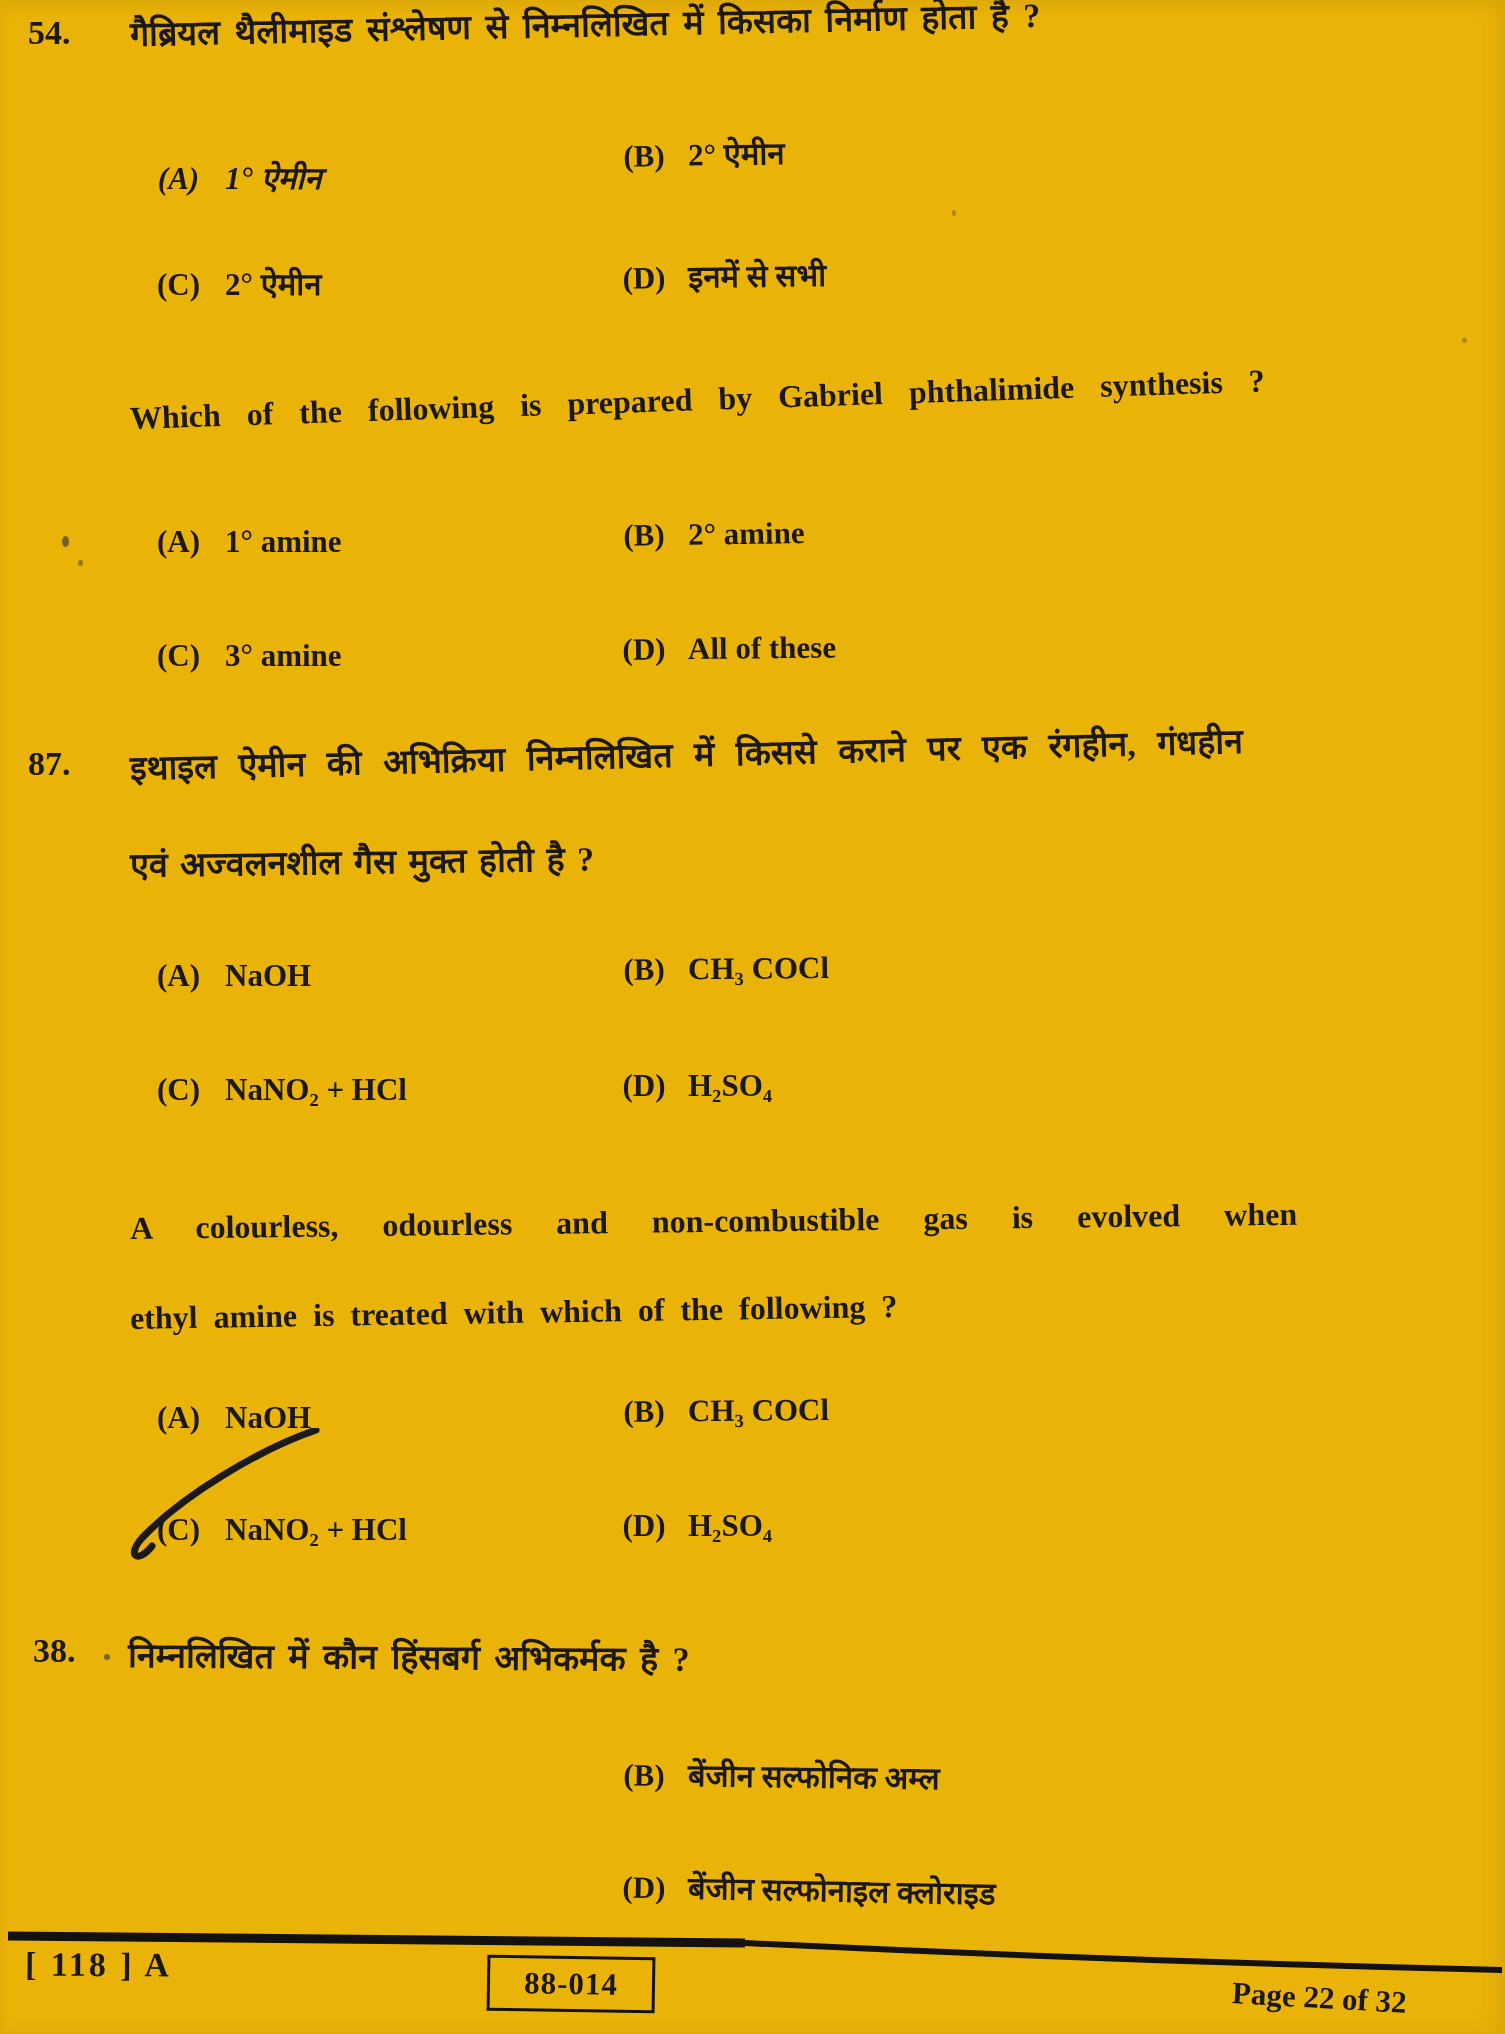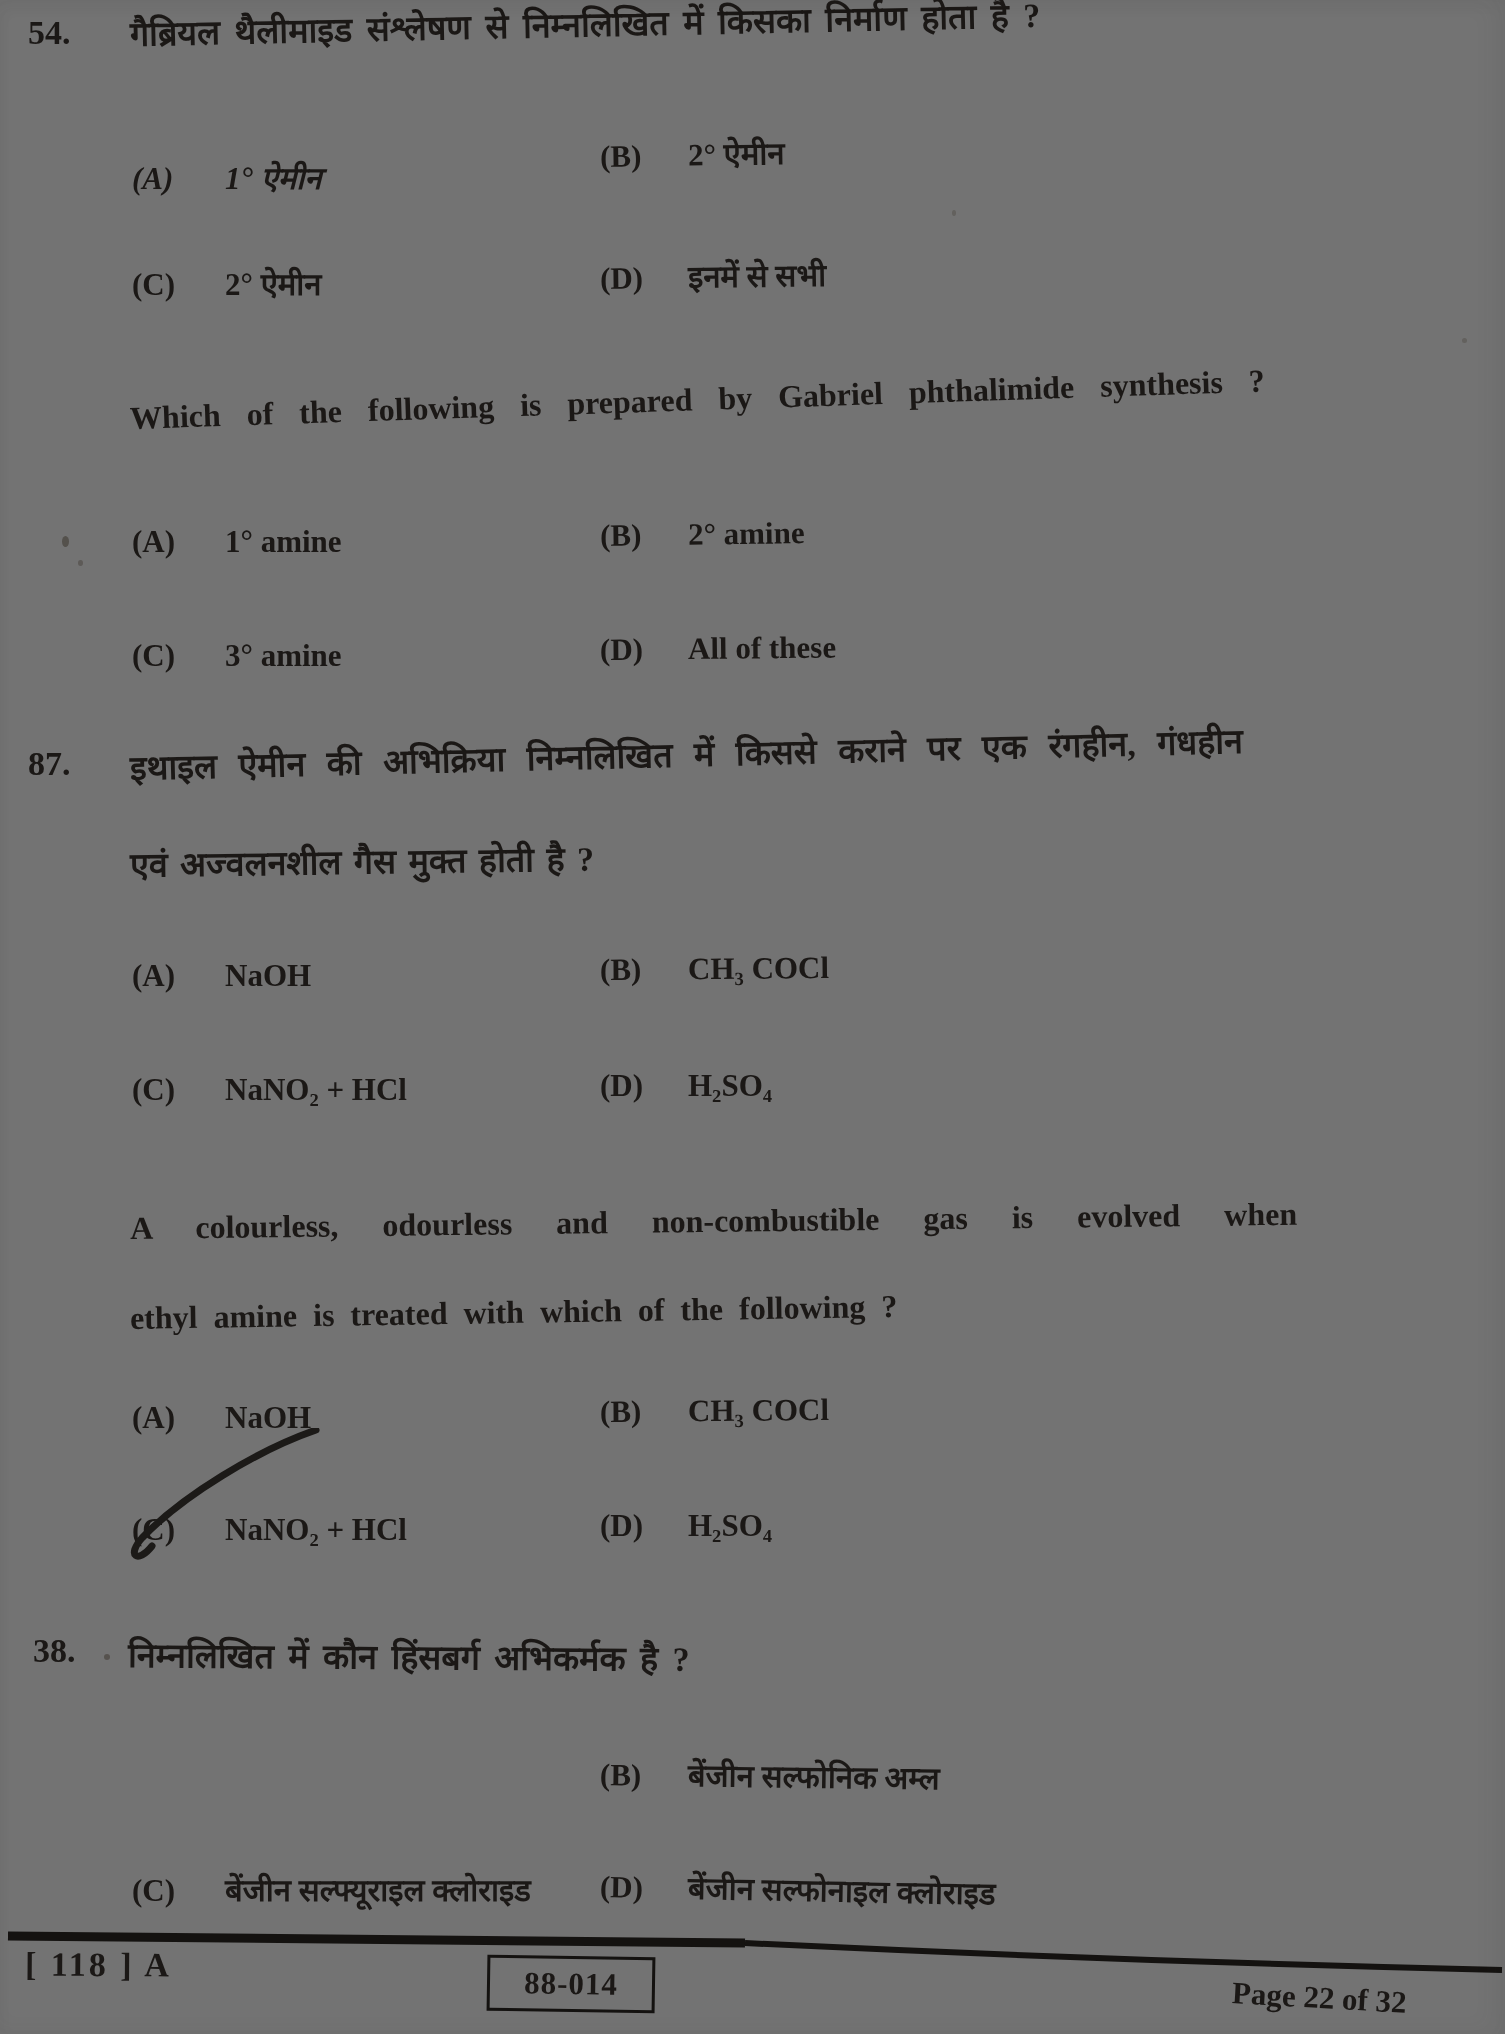--- a/index.html
+++ b/index.html
@@ -1,20 +1,21 @@
 <!DOCTYPE html>
 <html><head>
 <meta charset="utf-8">
 <style>
   html,body { margin:0; padding:0; background:#e8e8e6; }
   .page {
     position:relative; width:1505px; height:2034px;
-    background:#737373; overflow:hidden;
+    background:#eab308; overflow:hidden;
     font-family:"Liberation Serif","DejaVu Serif",serif;
     color:#1b1816;
+    text-align:center;
   }
   .page::after{
     content:""; position:absolute; inset:0; pointer-events:none;
     box-shadow: inset -10px 0 22px rgba(60,55,50,0.07), inset 0 5px 14px rgba(60,55,50,0.04);
   }
   .qnum{
     position:absolute; font-size:34px; font-weight:600; white-space:nowrap;
   }
   .qline{
     position:absolute; font-size:34px; font-weight:600; white-space:nowrap;
@@ -119,23 +120,20 @@
   <svg class="tick" width="210" height="150" viewBox="0 0 210 150">
     <path d="M34,118 C20,136 8,128 24,110 C64,68 140,22 198,2" fill="none" stroke="#1c1a18" stroke-width="7" stroke-linecap="round"></path>
   </svg>
 
   <div class="qnum hi" style="left:33px; top:1632px;">38.</div>
   <div class="qline hi" style="left:128px; top:1635px; word-spacing:6px; transform:rotate(0.4deg);">निम्नलिखित में कौन हिंसबर्ग अभिकर्मक है ?</div>
 
   <div class="opt hi c2" style="left:600px; top:1752px; transform:rotate(0.7deg);">
     <span class="lbl">(B)</span><span>बेंजीन सल्फोनिक अम्ल</span>
   </div>
-  <div class="opt hi" style="left:132px; top:1868px;">
-    <span class="lbl">(C)</span><span>बेंजीन सल्फ्यूराइल क्लोराइड</span>
-  </div>
   <div class="opt hi c2" style="left:600px; top:1864px; transform:rotate(1.1deg);">
     <span class="lbl">(D)</span><span>बेंजीन सल्फोनाइल क्लोराइड</span>
   </div>
 
   <svg class="footer-rule" width="1505" height="75" viewBox="0 0 1505 75">
     <path d="M8,11 L745,18" fill="none" stroke="#141210" stroke-width="9"></path>
     <path d="M745,18 C950,28 1200,38 1502,45" fill="none" stroke="#141210" stroke-width="6"></path>
   </svg>
 
   <div class="footer-left">[ 118 ] A</div>

